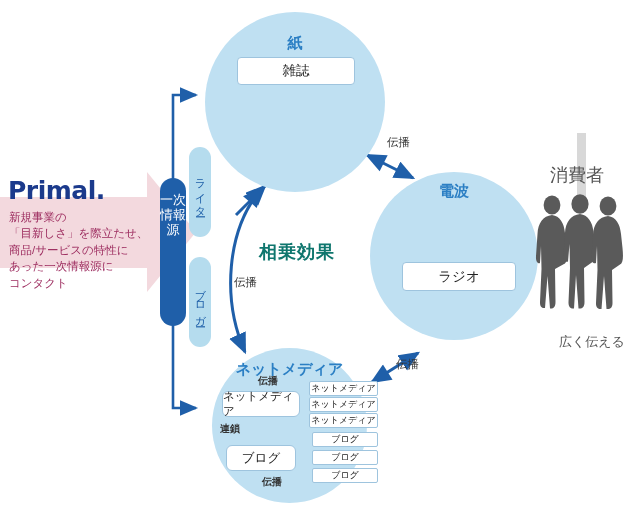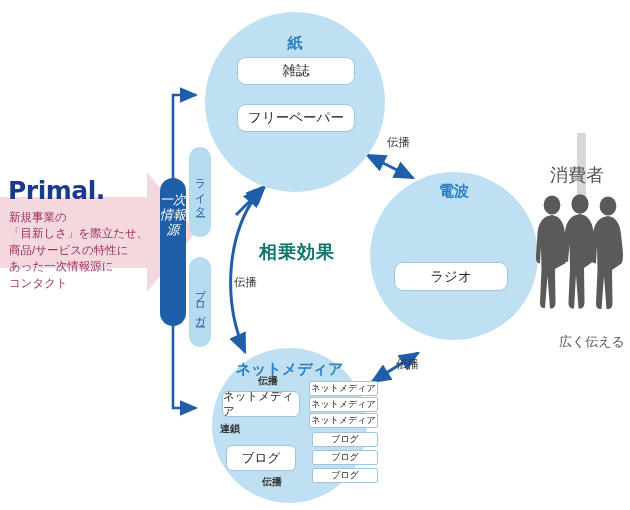--- a/index.html
+++ b/index.html
@@ -101,32 +101,32 @@
     font-weight: bold;
   }
   #circle-paper .circle-title { top: 22px; }
   #circle-airwave .circle-title { top: 10px; }
   #circle-internet .circle-title { top: 12px; font-size: 15px; color: #2b7fc4; }
 
   .pill {
     position: absolute;
     background: #ffffff;
     border: 1px solid #9ec4de;
-    border-radius: 9px;
+    border-radius: 4px;
     text-align: center;
     color: #222222;
     font-size: 13.5px;
     display: flex;
     align-items: center;
     justify-content: center;
   }
   #pill-magazine { left: 32px; top: 45px; width: 116px; height: 26px; }
   #pill-freepaper { left: 32px; top: 92px; width: 116px; height: 26px; }
   #pill-tv { left: 28px; top: 42px; width: 112px; height: 27px; }
-  #pill-radio { left: 24px; top: 90px; width: 112px; height: 27px; }
+  #pill-radio { left: 32px; top: 90px; width: 112px; height: 27px; }
 
   
   .node-box {
     position: absolute;
     background: #ffffff;
     border: 1px solid #9ec4de;
     border-radius: 6px;
     font-size: 11px;
     color: #222222;
     display: flex;
@@ -270,34 +270,33 @@
   </svg>
 
   <div class="abs" id="primal-desc">新規事業の
 「目新しさ」を際立たせ、
 商品/サービスの特性に
 あった一次情報源に
 コンタクト</div>
   <div class="abs" id="primal-logo">Primal.</div>
 
   <div class="abs" id="primary-source">
-    <span class="vtext-stack" style="display:block;word-break:break-all;font-style:italic;">一次情報源</span>
+    <span class="vtext-stack" style="display:block;word-break:break-all;">一次情報源</span>
   </div>
 
   <div class="abs role-capsule" id="role-writer">
     <span>ライター</span>
   </div>
   <div class="abs role-capsule" id="role-blogger">
     <span>ブロガー</span>
   </div>
 
   <div class="abs media-circle" id="circle-paper">
     <div class="circle-title">紙</div>
     <div class="pill" id="pill-magazine">雑誌</div>
-    <div class="pill" id="pill-freepaper">フリーペーパー</div>
   </div>
 
   <div class="abs media-circle" id="circle-airwave">
     <div class="circle-title">電波</div>
     <div class="pill" id="pill-radio">ラジオ</div>
   </div>
 
   <div class="abs media-circle" id="circle-internet">
     <div class="circle-title">ネットメディア</div>
 

